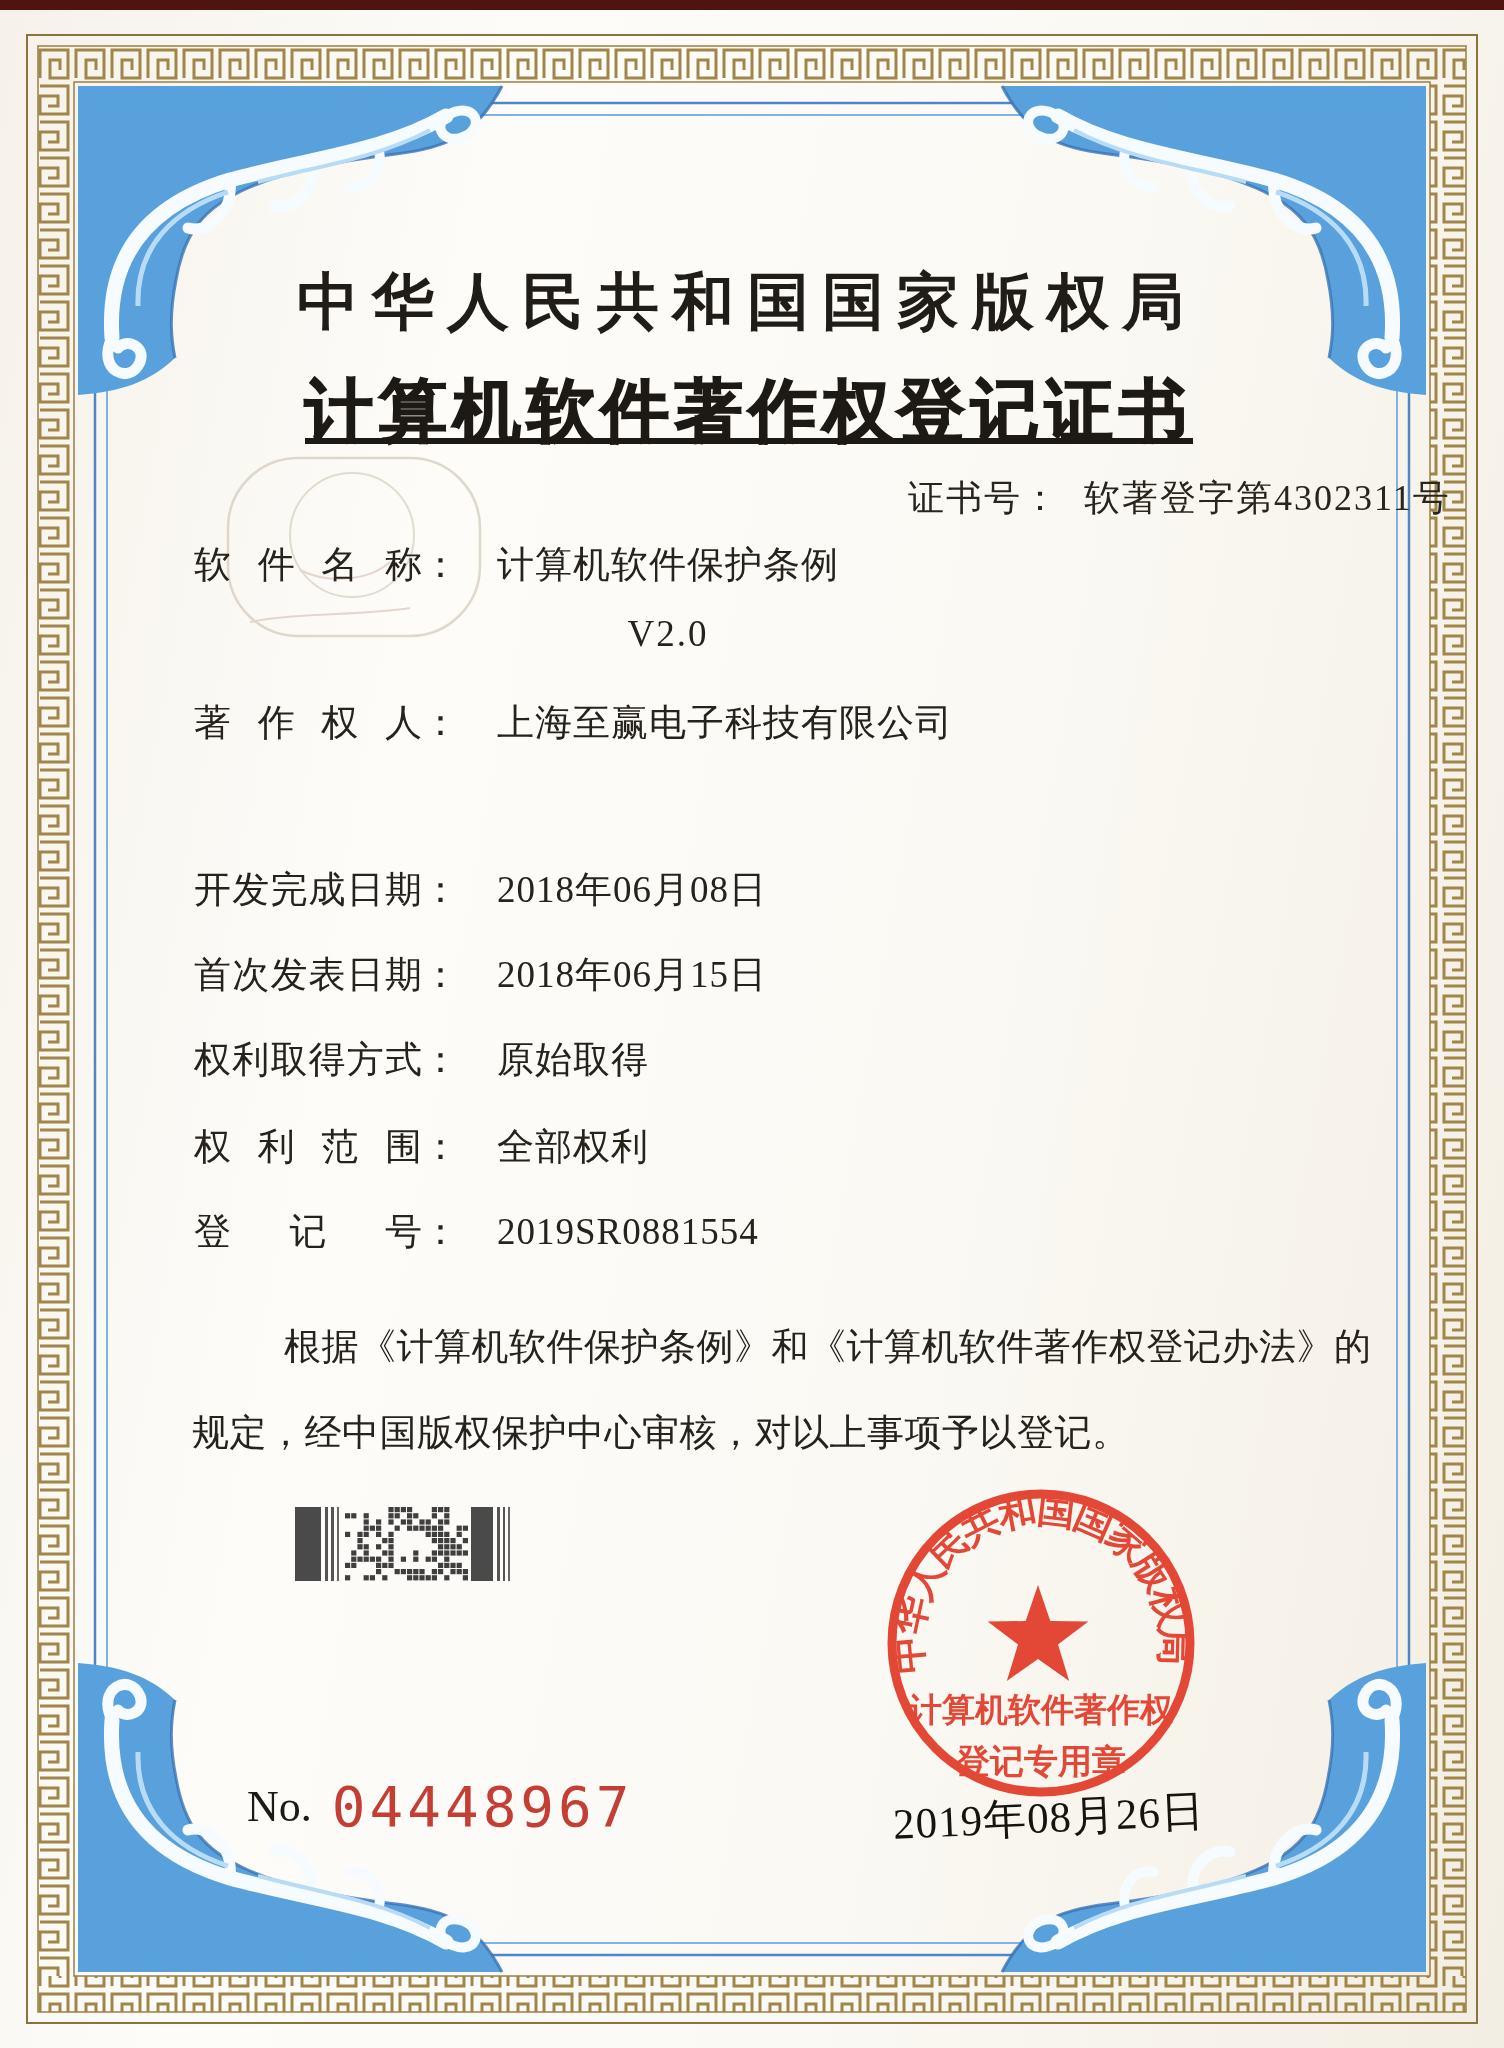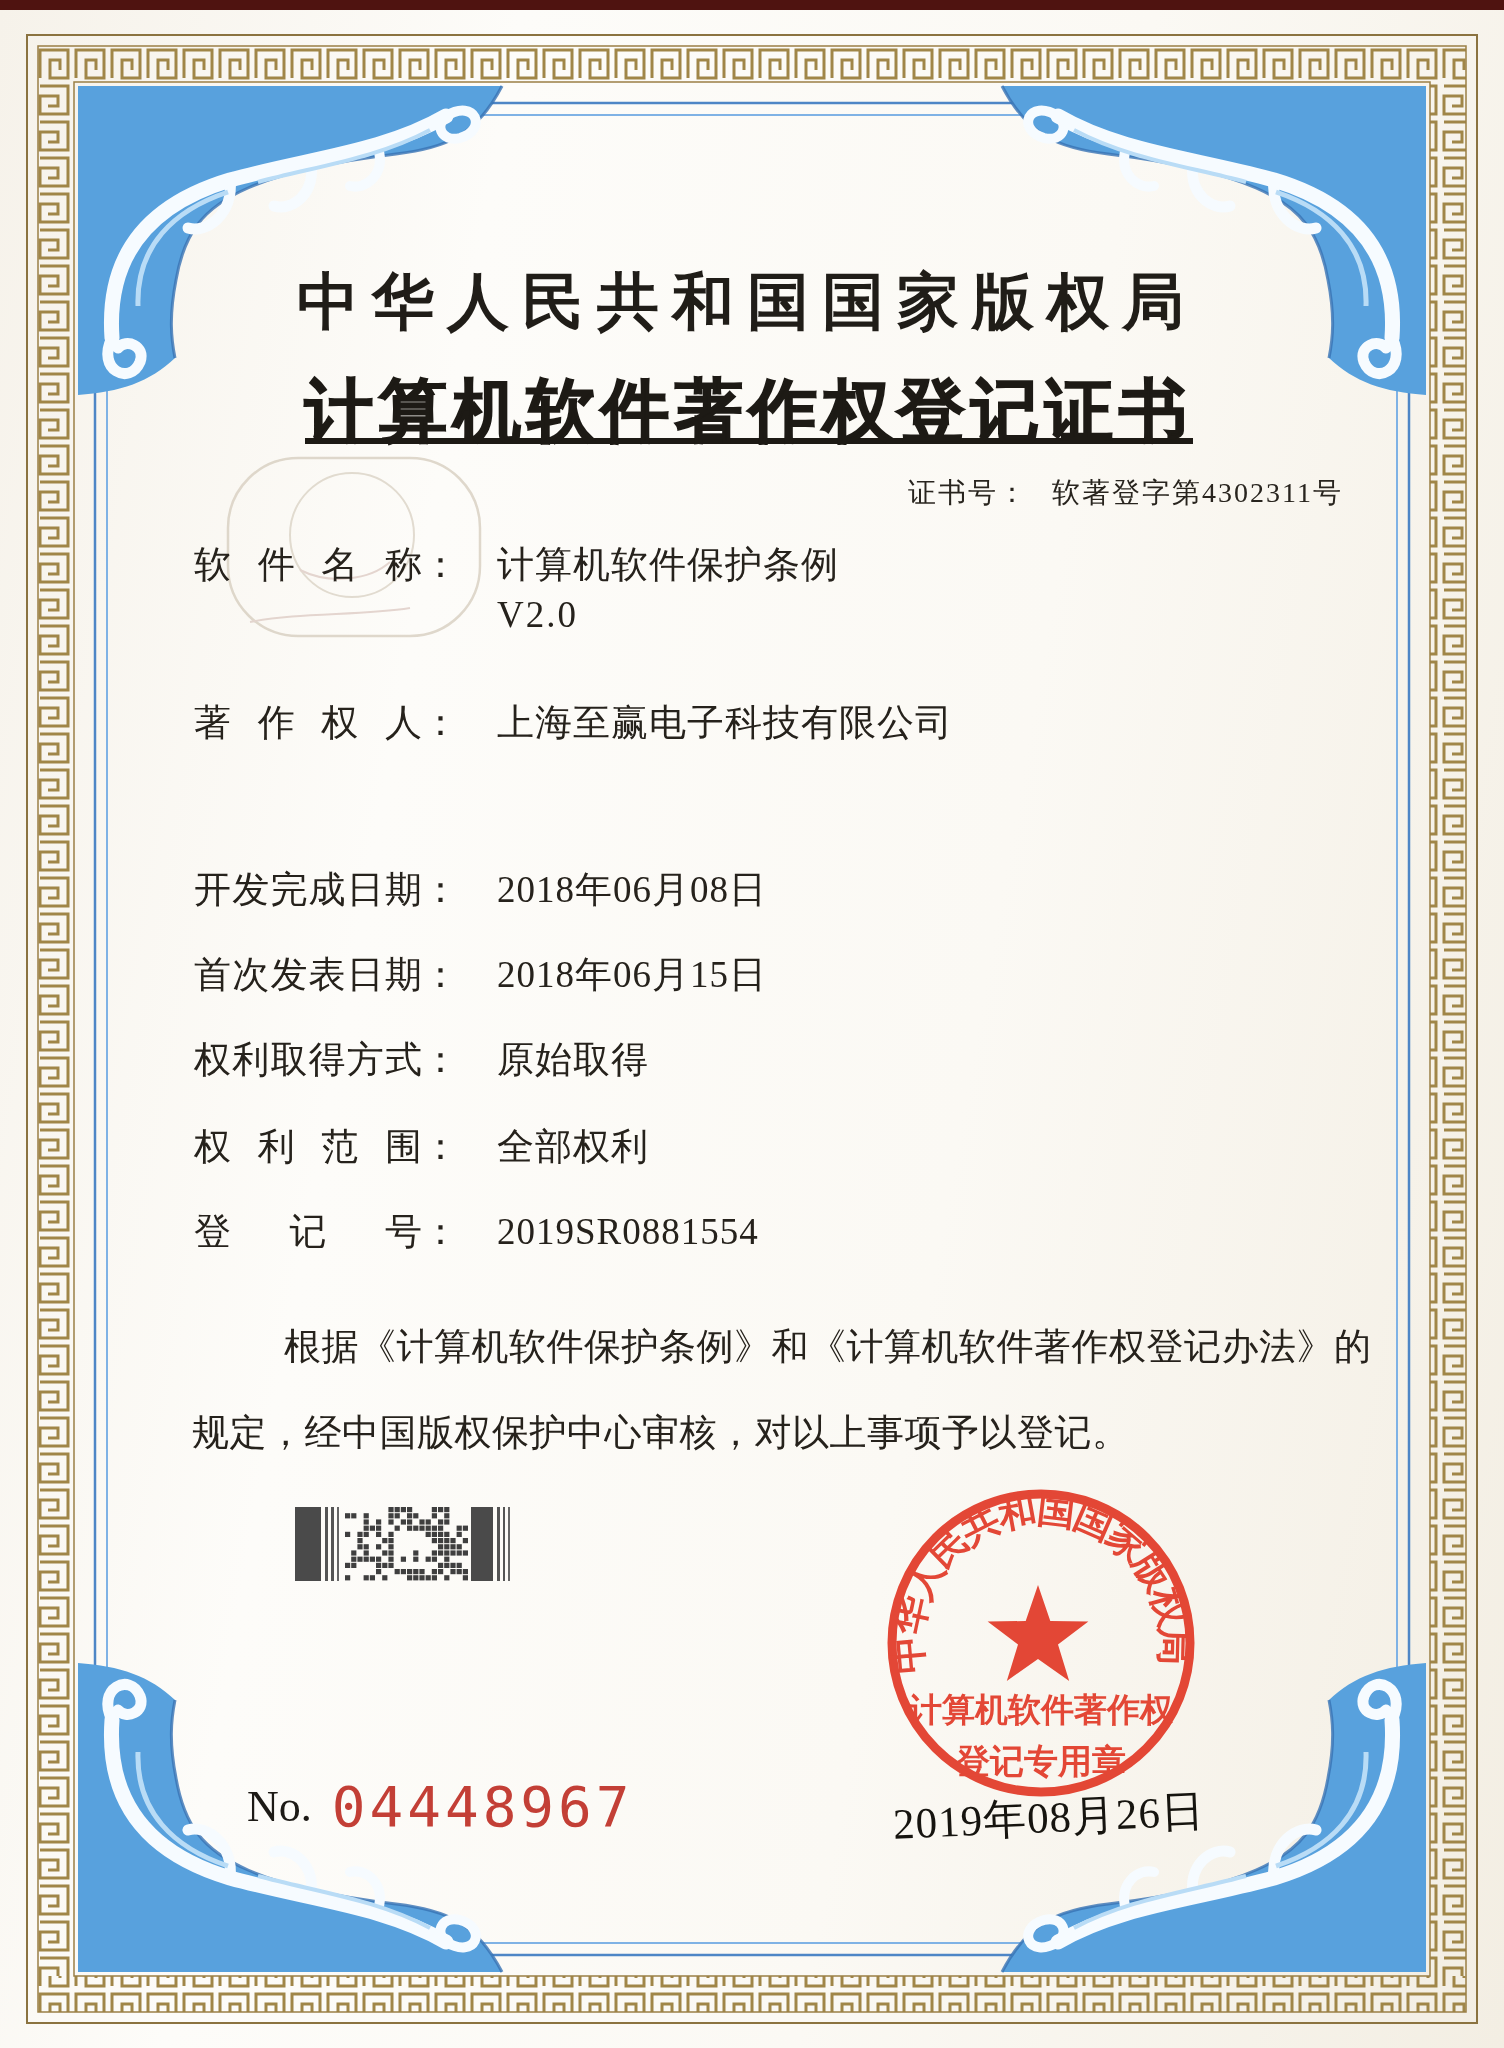--- a/index.html
+++ b/index.html
@@ -23,33 +23,33 @@
   }
   .subtitle{
     left:0;right:6px;top:356px;text-align:center;
     font-size:68px;font-weight:700;color:#1d1a15;letter-spacing:6px;
     -webkit-text-stroke:1.6px #1d1a15;
     white-space:nowrap;
     text-decoration:underline;
   }
   .certno{
     left:908px;top:464px;display:flex;gap:24px;align-items:baseline;
-    font-size:28px;color:#28241e;letter-spacing:2px;white-space:nowrap;
+    font-size:36px;color:#28241e;letter-spacing:2px;white-space:nowrap;
   }
   .frow{
     left:194px;display:flex;align-items:flex-start;
     font-size:37px;color:#26221c;line-height:50px;white-space:nowrap;
   }
   .flabel{
     display:block;width:228px;
     text-align:justify;text-align-last:justify;
   }
   .fcolon{display:block;}
   .fvalue{display:block;margin-left:38px;letter-spacing:1px;}
-  .fvalue .v2{margin-top:0;letter-spacing:2px;}
+  .fvalue .v2{margin-top:19px;letter-spacing:2px;text-align:center;}
   .stmt{
     font-size:37px;color:#26221c;letter-spacing:0.5px;white-space:nowrap;
   }
   .serial{
     left:247px;top:1764px;display:flex;gap:20px;align-items:center;white-space:nowrap;
   }
   .serial .pfx{font-size:44px;color:#1d1a16;}
   .serial .num{
     font-family:"DejaVu Sans Mono","Liberation Mono",monospace;
     font-size:56px;color:#bf3026;letter-spacing:4px;opacity:.92;

